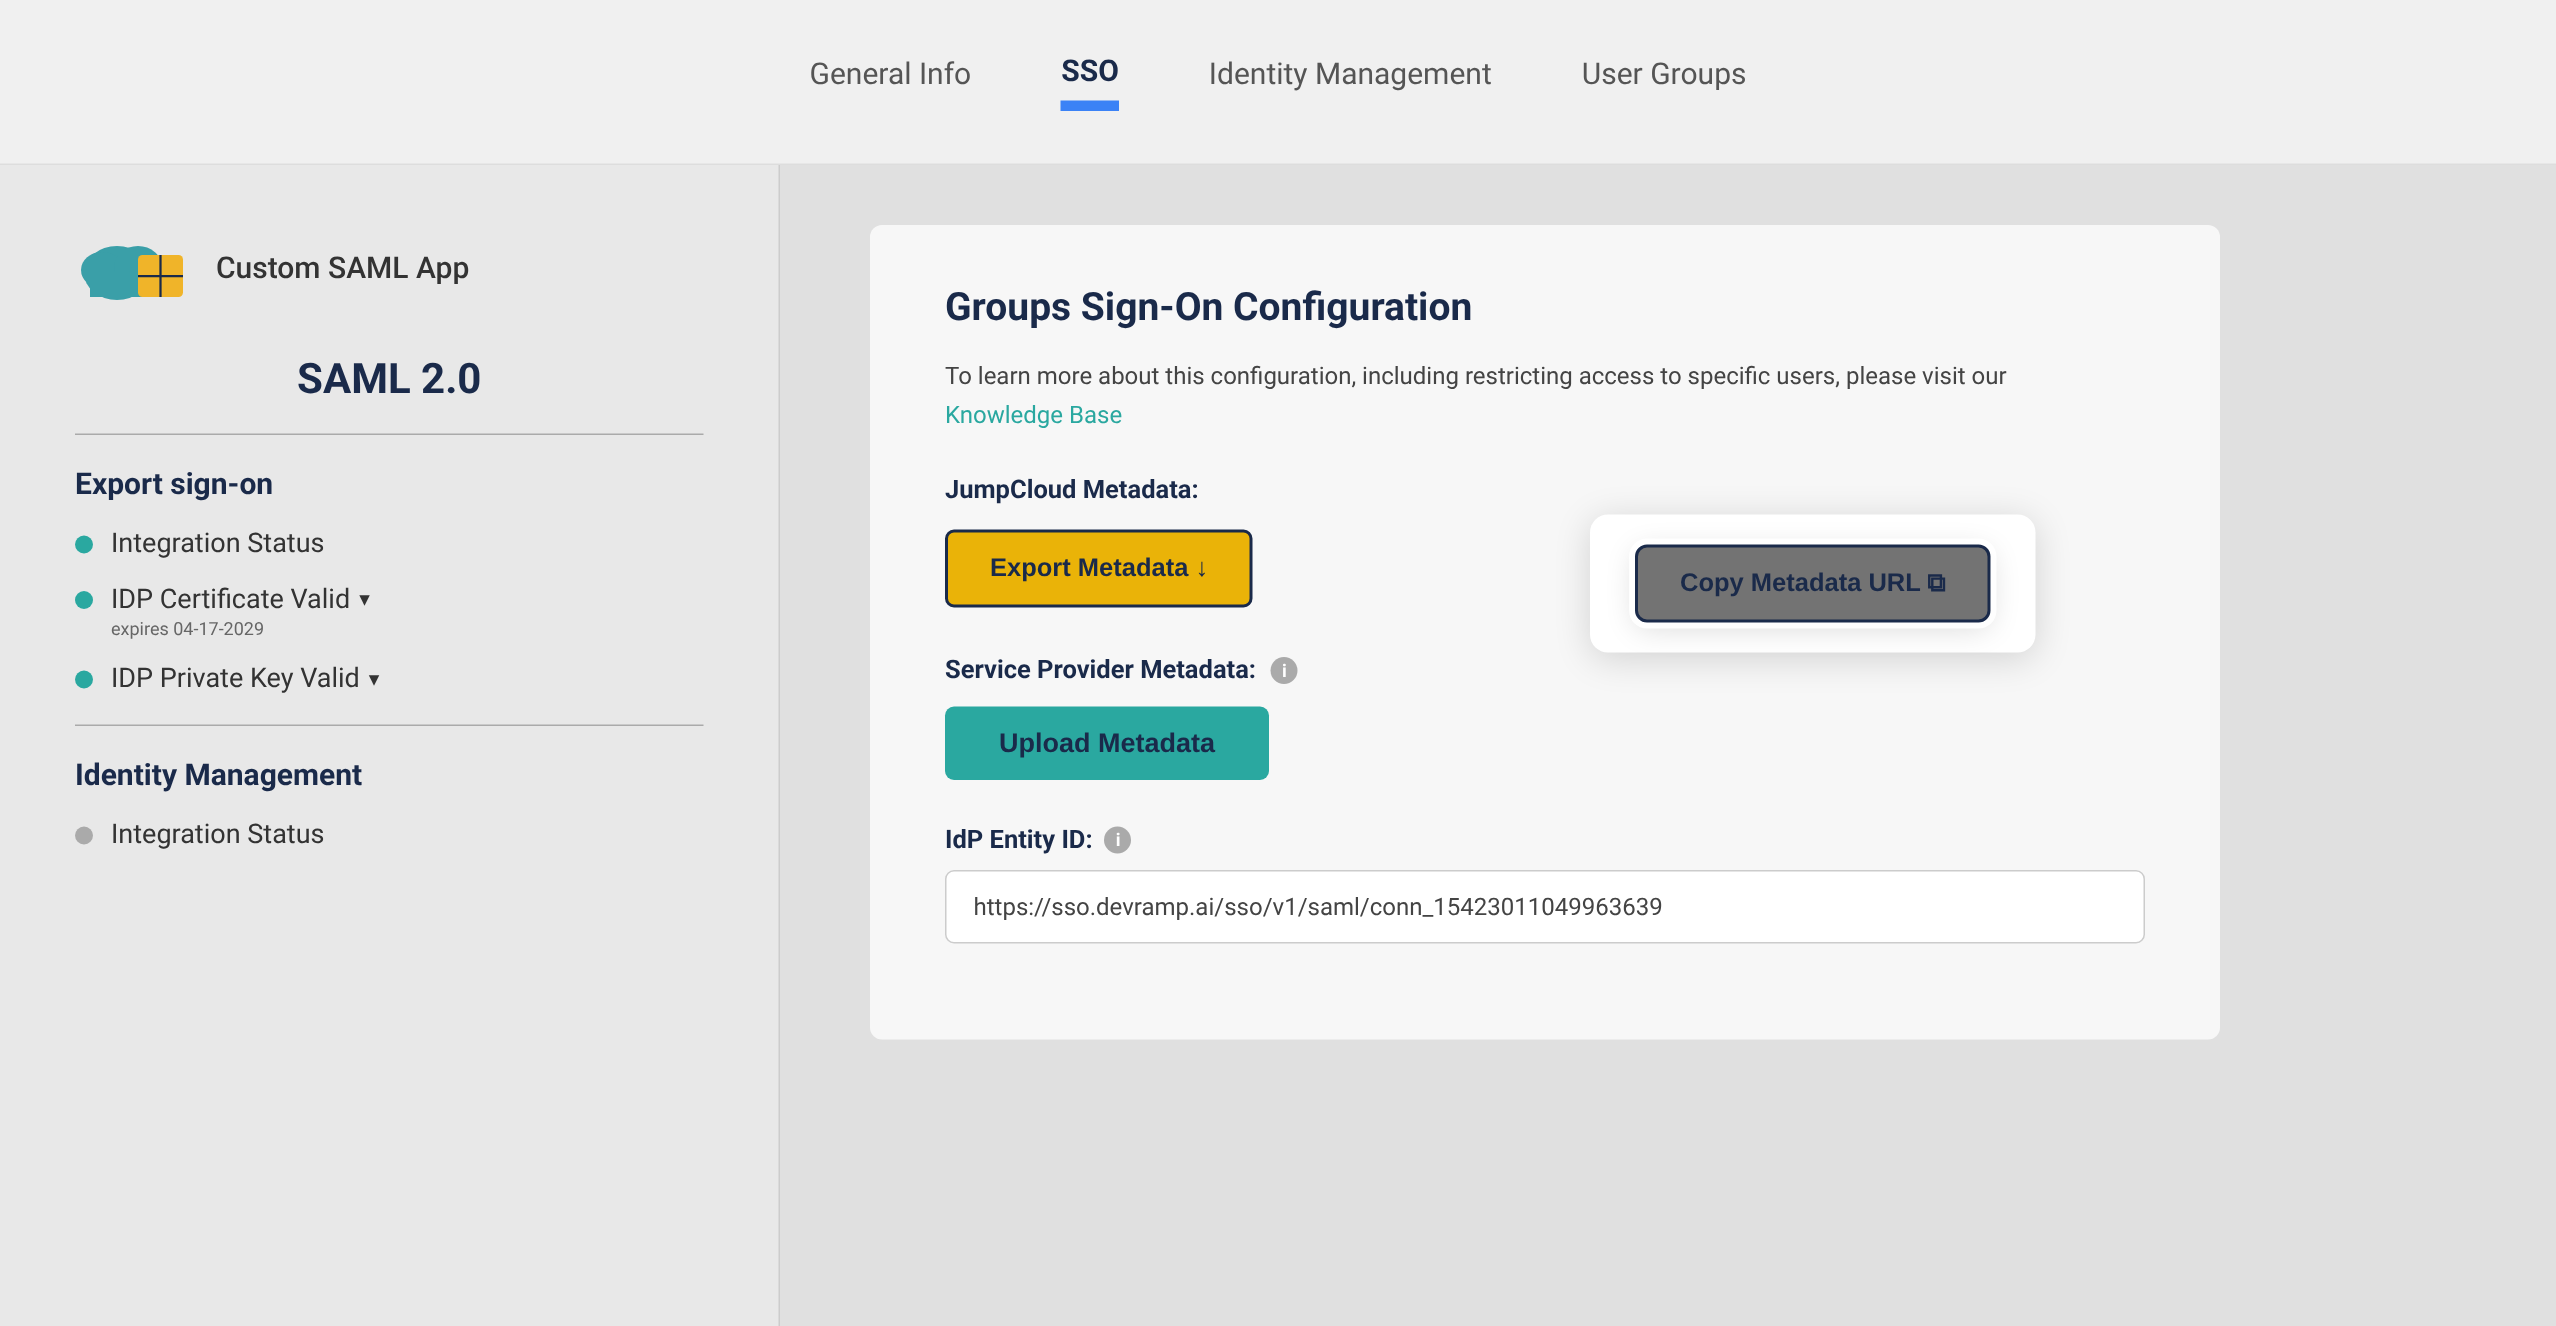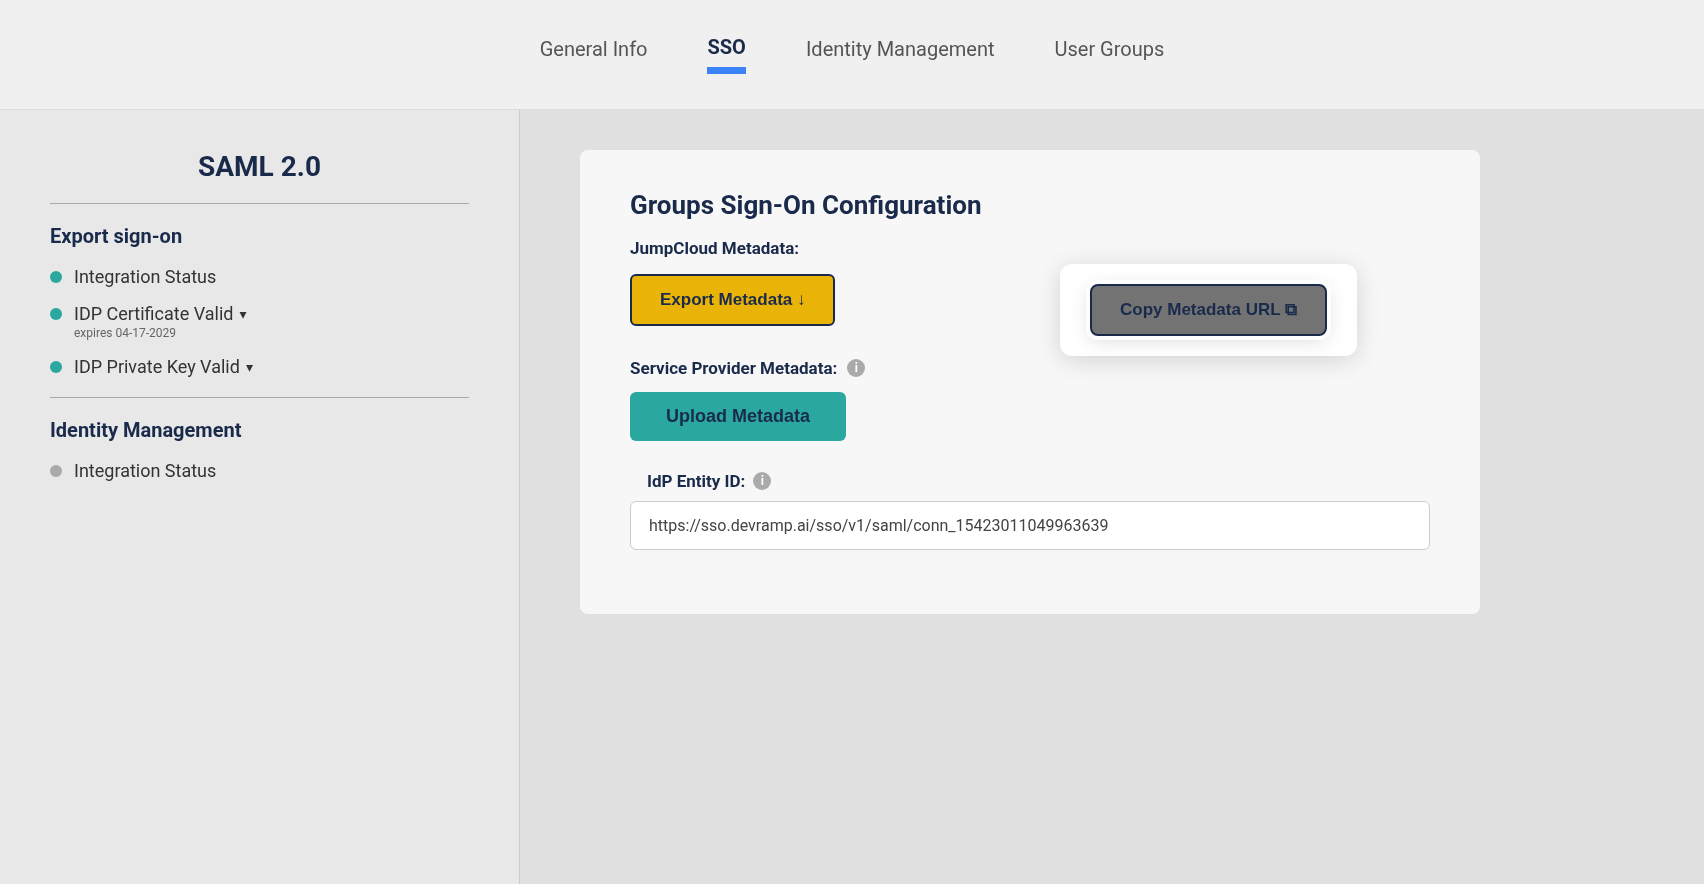--- a/index.html
+++ b/index.html
@@ -250,21 +250,20 @@
       font-weight: 700;
       cursor: pointer;
       margin-bottom: 30px;
     }
 
     .field-label-row {
       display: flex;
       align-items: center;
       gap: 8px;
       margin-bottom: 10px;
-      margin-left: 17px;
     }
 
     .field-label {
       font-size: 17px;
       font-weight: 700;
       color: #1a2a4a;
     }
 
     .field-input {
       width: 100%;
@@ -286,20 +285,35 @@
     <div class="nav-tab active">SSO</div>
     <div class="nav-tab">Identity Management</div>
     <div class="nav-tab">User Groups</div>
   </nav>
 </div>
 
 <div class="main-content">
 
   <aside class="sidebar">
 
+    <div class="sidebar-logo">
+      <svg width="80" height="56" viewBox="0 0 80 56">
+
+        <ellipse cx="28" cy="32" rx="22" ry="18" fill="#3a9fa8"></ellipse>
+        <ellipse cx="18" cy="30" rx="14" ry="12" fill="#3a9fa8"></ellipse>
+        <ellipse cx="42" cy="28" rx="16" ry="14" fill="#3a9fa8"></ellipse>
+        <ellipse cx="50" cy="34" rx="14" ry="12" fill="#3a9fa8"></ellipse>
+        <rect x="10" y="32" width="52" height="16" fill="#3a9fa8"></rect>
+
+        <rect x="42" y="20" width="30" height="28" rx="3" fill="#f0b429"></rect>
+        <line x1="57" y1="20" x2="57" y2="48" stroke="#1a2a4a" stroke-width="1.5"></line>
+        <line x1="42" y1="34" x2="72" y2="34" stroke="#1a2a4a" stroke-width="1.5"></line>
+      </svg>
+      <span class="app-name">Custom SAML App</span>
+    </div>
 
     <h1 class="sidebar-title">SAML 2.0</h1>
     <hr class="sidebar-divider">
 
     <div class="sidebar-section">
       <h2 class="sidebar-section-title">Export sign-on</h2>
       <ul class="sidebar-items">
         <li class="sidebar-item">
           <div class="sidebar-item-dot dot-green"></div>
           <div class="sidebar-item-content">
@@ -342,20 +356,24 @@
       </ul>
     </div>
 
   </aside>
 
   <main class="content-panel">
     <div class="card">
 
       <h2 class="card-title">Groups Sign-On Configuration</h2>
 
+      <p class="card-description">
+        <span>To learn more about this configuration, including restricting access to specific users, please visit our</span>
+        <a href="#">Knowledge Base</a>
+      </p>
 
       <div class="section-label">JumpCloud Metadata:</div>
 
       <div class="metadata-buttons">
         <button class="btn-outline">
           <span>Export Metadata ↓</span>
         </button>
         <div class="tooltip-bubble">
           <button class="btn-outline highlighted">
             <span>Copy Metadata URL ⧉</span>

